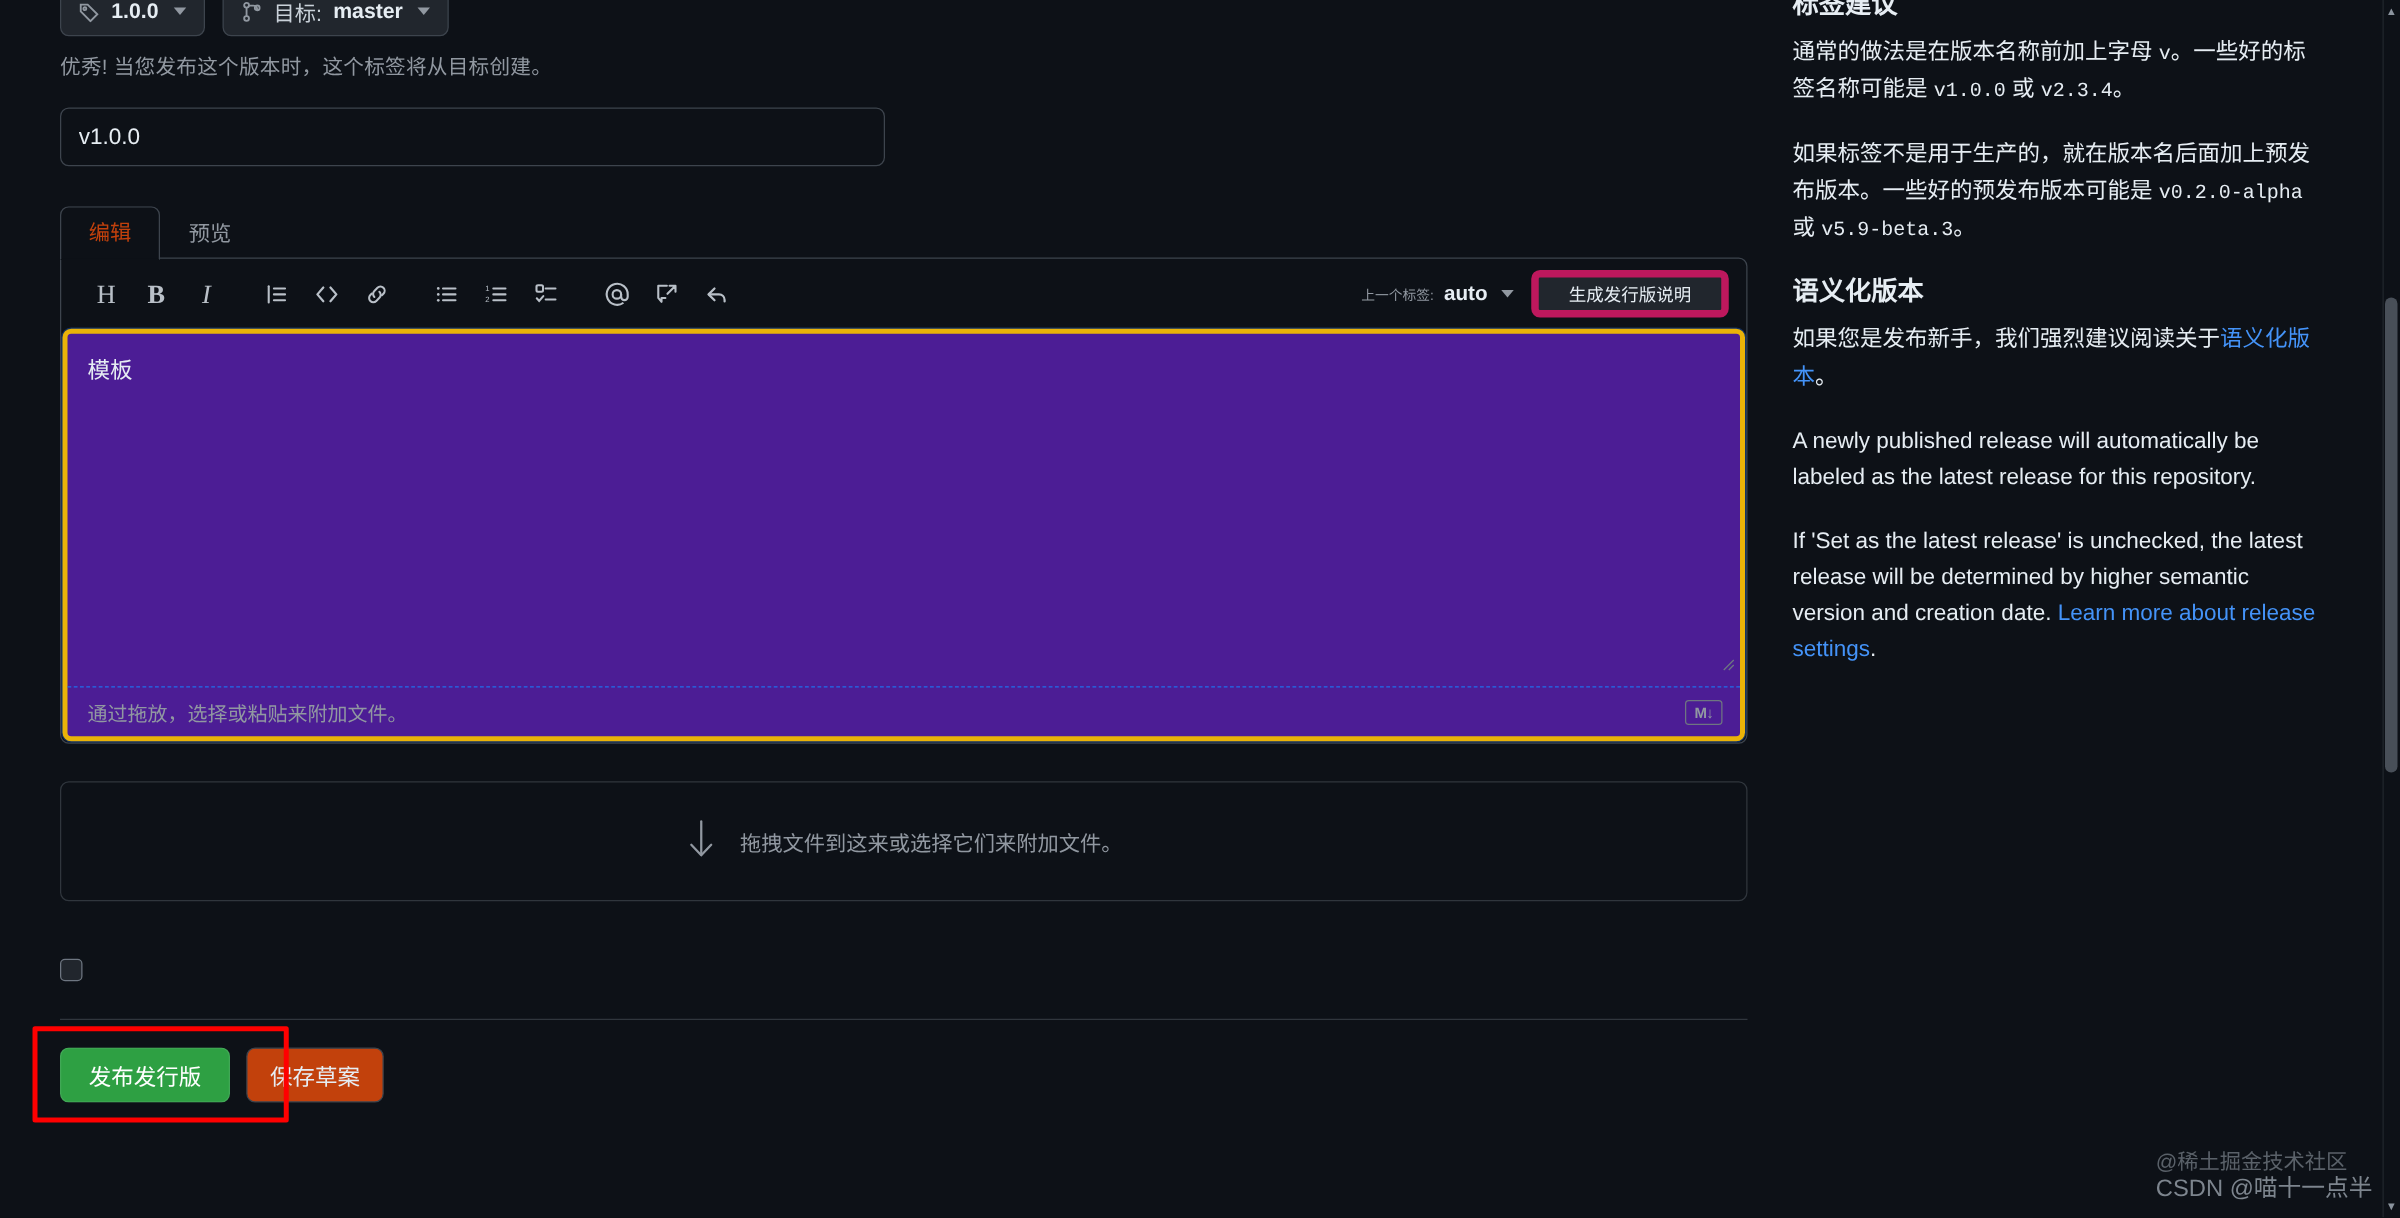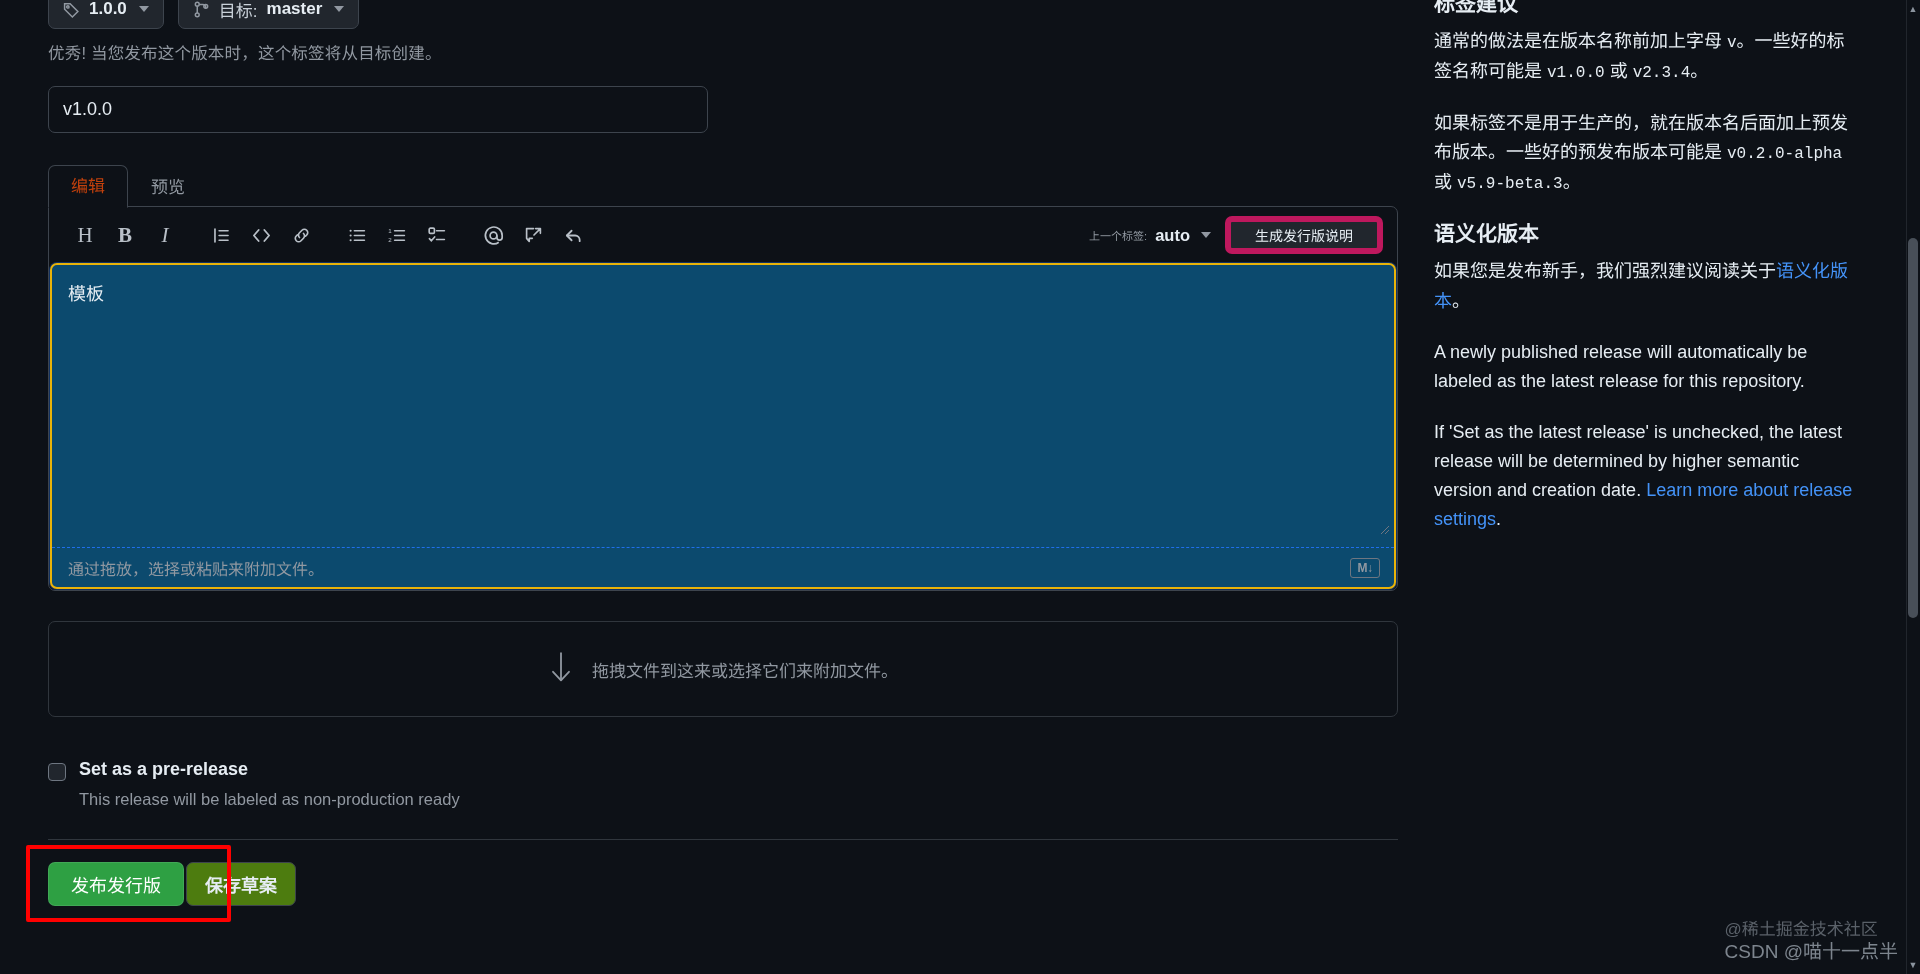--- a/index.html
+++ b/index.html
@@ -156,23 +156,23 @@
     color: #e6edf3;
     font-size: 14px;
     cursor: pointer;
     font-family: inherit;
     white-space: nowrap;
   }
 
   
   .ta-box {
     margin: 0 1px 1px 1px;
-    border: 2px solid #eab308;
-    border-radius: 7px;
-    background: #0c4a6e;
+    border: 4px solid #eab308;
+    border-radius: 7px;
+    background: #4c1d95;
     position: relative;
     box-shadow: 0 0 0 1px rgba(31,111,235,.35);
   }
   .ta-area {
     width: 100%;
     height: 282px;
     background: transparent;
     border: none;
     resize: none;
     color: #e6edf3;
@@ -252,45 +252,44 @@
     width: 1350px;
     height: 1px;
     background: #30363d;
   }
 
   
   .actions {
     margin-top: 22px;
     display: flex;
     align-items: flex-start;
-    gap: 2px;
+    gap: 13px;
     position: relative;
   }
   .btn-publish {
     height: 44px;
     padding: 0 22px;
     background: #2ea043;
     border: 1px solid rgba(240,246,252,.1);
     border-radius: 7px;
     color: #ffffff;
     font-size: 18px;
     cursor: pointer;
     font-family: inherit;
   }
   .btn-draft {
     height: 44px;
     padding: 0 18px;
-    background: #4d7c0f;
+    background: #c2410c;
     border: 1px solid #3d444d;
     border-radius: 7px;
     color: #e6edf3;
     font-size: 18px;
     cursor: pointer;
     font-family: inherit;
-    font-weight: bold;
   }
   .red-box {
     position: absolute;
     left: -22px; top: -17px;
     width: 205px; height: 77px;
     border: 4px solid #ff0000;
     border-radius: 2px;
     pointer-events: none;
   }
 
@@ -523,24 +522,20 @@
           <path d="M12 3v25"></path>
             <path d="M4.5 20.5L12 28.5l7.5-8"></path>
         </svg>
       </span>
       <span>拖拽文件到这来或选择它们来附加文件。</span>
     </div>
 
     
     <div class="prerelease">
       <div class="cbx"></div>
-      <div>
-        <div class="pr-title">Set as a pre-release</div>
-        <div class="pr-sub">This release will be labeled as non-production ready</div>
-      </div>
     </div>
 
     <div class="divider"></div>
 
     
     <div class="actions">
       <div class="red-box"></div>
       <button class="btn-publish">发布发行版</button>
       <button class="btn-draft">保存草案</button>
     </div>

